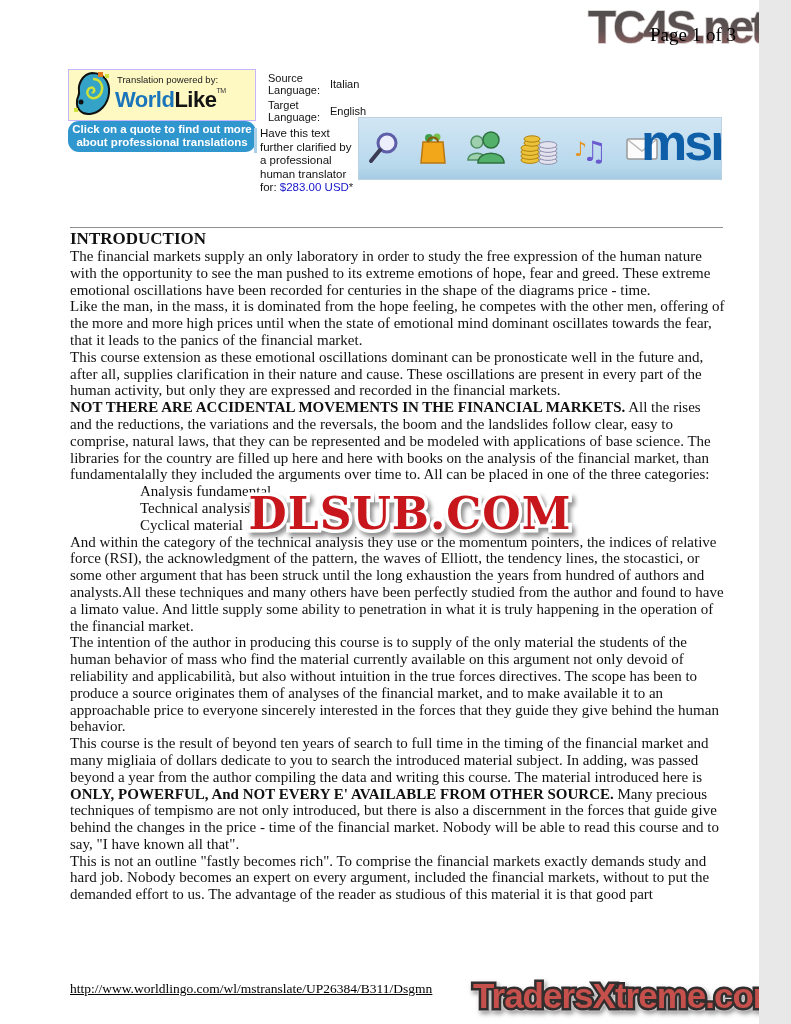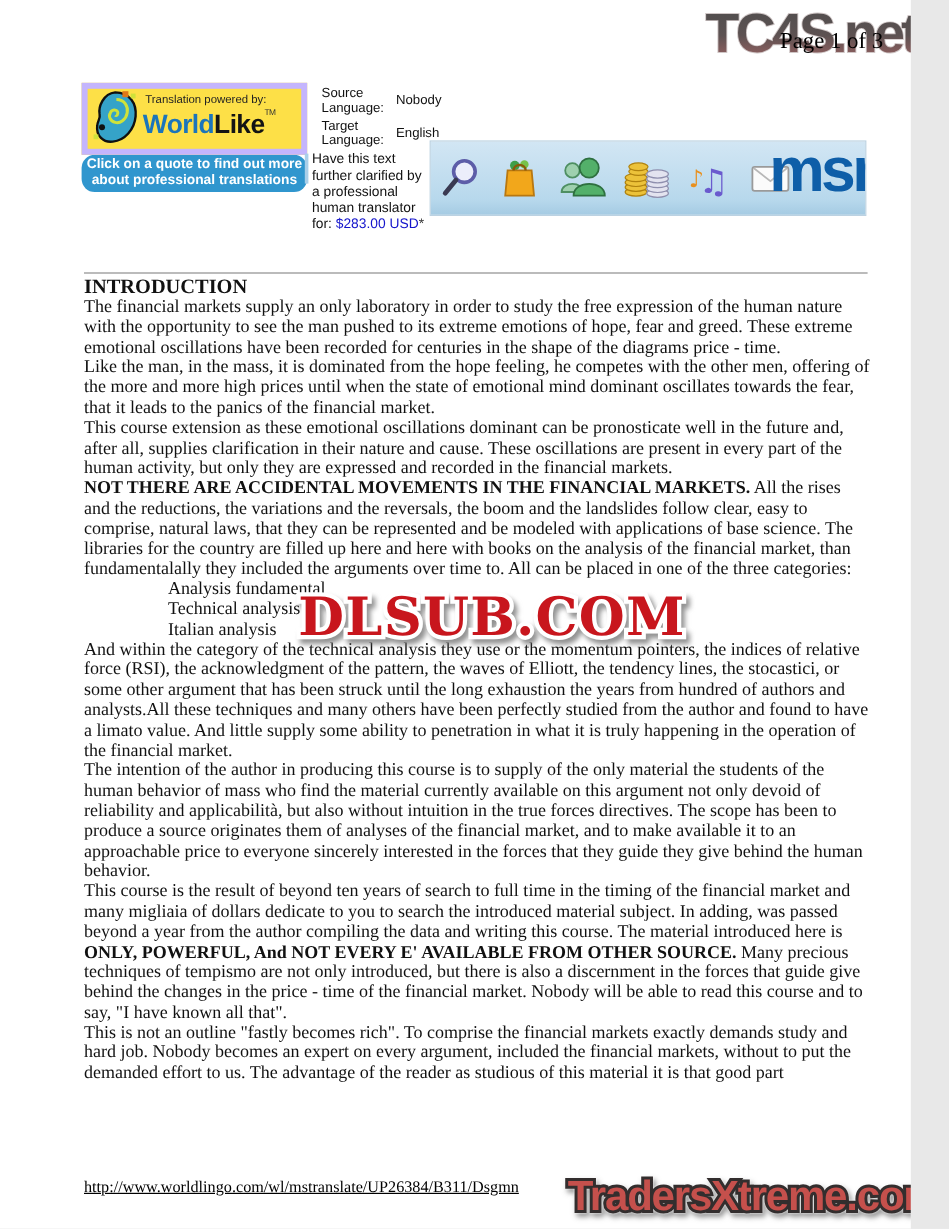--- a/index.html
+++ b/index.html
@@ -3,21 +3,21 @@
 <meta charset="utf-8">
 <style>
   html,body{margin:0;padding:0;background:#e8e8e8;}
   .page{position:relative;width:759px;height:1024px;background:#ffffff;overflow:hidden;
         font-family:"Liberation Serif",serif;color:#111;}
   
   .tc4s{position:absolute;left:586px;top:1px;}
   .page-indicator{position:absolute;left:650px;top:24px;font-size:19px;color:#000;z-index:5;}
   
   .wl-box{position:absolute;left:68px;top:69px;width:188px;}
-  .wl-top{border:5px solid #c4b5fd;background:#fde047;height:48px;position:relative;padding:2px 2px 0 2px;}
+  .wl-top{border:1px solid #c4b5fd;background:#fef9c3;height:48px;position:relative;padding:2px 2px 0 2px;}
   .wl-powered{position:absolute;left:48px;top:4px;font-family:"Liberation Sans",sans-serif;
               font-size:9.5px;color:#222;}
   .wl-brand{position:absolute;left:46px;top:17px;font-family:"Liberation Sans",sans-serif;
             font-size:22px;font-weight:bold;letter-spacing:-.5px;white-space:nowrap;}
   .wl-world{color:#1b75bb;} .wl-lingo{color:#141414;}
   .wl-tm{font-size:7px;vertical-align:top;color:#333;font-weight:normal;}
   .wl-logo{position:absolute;left:3px;top:1px;}
   .wl-banner{background:#3096ce;color:#fff;font-family:"Liberation Sans",sans-serif;
              font-size:11.5px;font-weight:bold;text-align:center;line-height:13px;
              padding:2px 0 3px 0;cursor:pointer;border-radius:11px;}
@@ -86,21 +86,21 @@
       </svg>
       <div class="wl-powered">Translation powered by:</div>
       <div class="wl-brand"><span class="wl-world">World</span><span class="wl-lingo">Like</span><span class="wl-tm">TM</span></div>
     </div>
     <div class="wl-banner">Click on a quote to find out more about professional translations</div>
   </div>
 
   <div class="lang-col">
     <div class="lang-row">
       <span class="lang-label">Source Language:</span>
-      <span class="lang-value">Nobody</span>
+      <span class="lang-value">Italian</span>
     </div>
     <div class="lang-row">
       <span class="lang-label">Target Language:</span>
       <span class="lang-value">English</span>
     </div>
   </div>
   <div class="cell-tick"></div>
   <div class="offer"><span>Have this text further clarified by a professional human translator for: </span><a class="offer-price">$283.00 USD</a><span class="offer-star">*</span></div>
 
   <div class="msn-banner">
@@ -152,21 +152,21 @@
 
   <div class="rule"></div>
   <div class="doc">
       <h2>INTRODUCTION</h2>
       <p><span>The financial markets supply an only laboratory in order to study the free expression of the human nature with the opportunity to see the man pushed to its extreme emotions of hope, fear and greed. These extreme emotional oscillations have been recorded for centuries in the shape of the diagrams price - time.</span></p>
       <p><span>Like the man, in the mass, it is dominated from the hope feeling, he competes with the other men, offering of the more and more high prices until when the state of emotional mind dominant oscillates towards the fear, that it leads to the panics of the financial market.</span></p>
       <p><span>This course extension as these emotional oscillations dominant can be pronosticate well in the future and, after all, supplies clarification in their nature and cause. These oscillations are present in every part of the human activity, but only they are expressed and recorded in the financial markets.</span></p>
       <p><strong>NOT THERE ARE ACCIDENTAL MOVEMENTS IN THE FINANCIAL MARKETS.</strong><span> All the rises and the reductions, the variations and the reversals, the boom and the landslides follow clear, easy to comprise, natural laws, that they can be represented and be modeled with applications of base science. The libraries for the country are filled up here and here with books on the analysis of the financial market, than fundamentalally they included the arguments over time to. All can be placed in one of the three categories:</span></p>
       <div class="list-line">Analysis fundamental</div>
       <div class="list-line">Technical analysis</div>
-      <div class="list-line">Italian analysis</div>
+      <div class="list-line">Cyclical material</div>
       <p><span>And within the category of the technical analysis they use or the momentum pointers, the indices of relative force (RSI), the acknowledgment of the pattern, the waves of Elliott, the tendency lines, the stocastici, or some other argument that has been struck until the long exhaustion the years from hundred of authors and analysts.All these techniques and many others have been perfectly studied from the author and found to have a limato value. And little supply some ability to penetration in what it is truly happening in the operation of the financial market.</span></p>
       <p><span>The intention of the author in producing this course is to supply of the only material the students of the human behavior of mass who find the material currently available on this argument not only devoid of reliability and applicabilità, but also without intuition in the true forces directives. The scope has been to produce a source originates them of analyses of the financial market, and to make available it to an approachable price to everyone sincerely interested in the forces that they guide they give behind the human behavior.</span></p>
       <p><span>This course is the result of beyond ten years of search to full time in the timing of the financial market and many migliaia of dollars dedicate to you to search the introduced material subject. In adding, was passed beyond a year from the author compiling the data and writing this course. The material introduced here is </span><strong>ONLY, POWERFUL, And NOT EVERY E' AVAILABLE FROM OTHER SOURCE.</strong><span> Many precious techniques of tempismo are not only introduced, but there is also a discernment in the forces that guide give behind the changes in the price - time of the financial market. Nobody will be able to read this course and to say, "I have known all that".</span></p>
       <p><span>This is not an outline "fastly becomes rich". To comprise the financial markets exactly demands study and hard job. Nobody becomes an expert on every argument, included the financial markets, without to put the demanded effort to us. The advantage of the reader as studious of this material it is that good part</span></p>
     </div>
 
   <svg class="dlsub" width="372" height="62" viewBox="0 0 372 62">
     <text x="186" y="46" text-anchor="middle" font-family="DejaVu Serif, serif" font-size="44" font-weight="bold" letter-spacing="1" fill="#c8161d" stroke="#ffffff" stroke-width="7" paint-order="stroke">DLSUB.COM</text>
   </svg>
 

